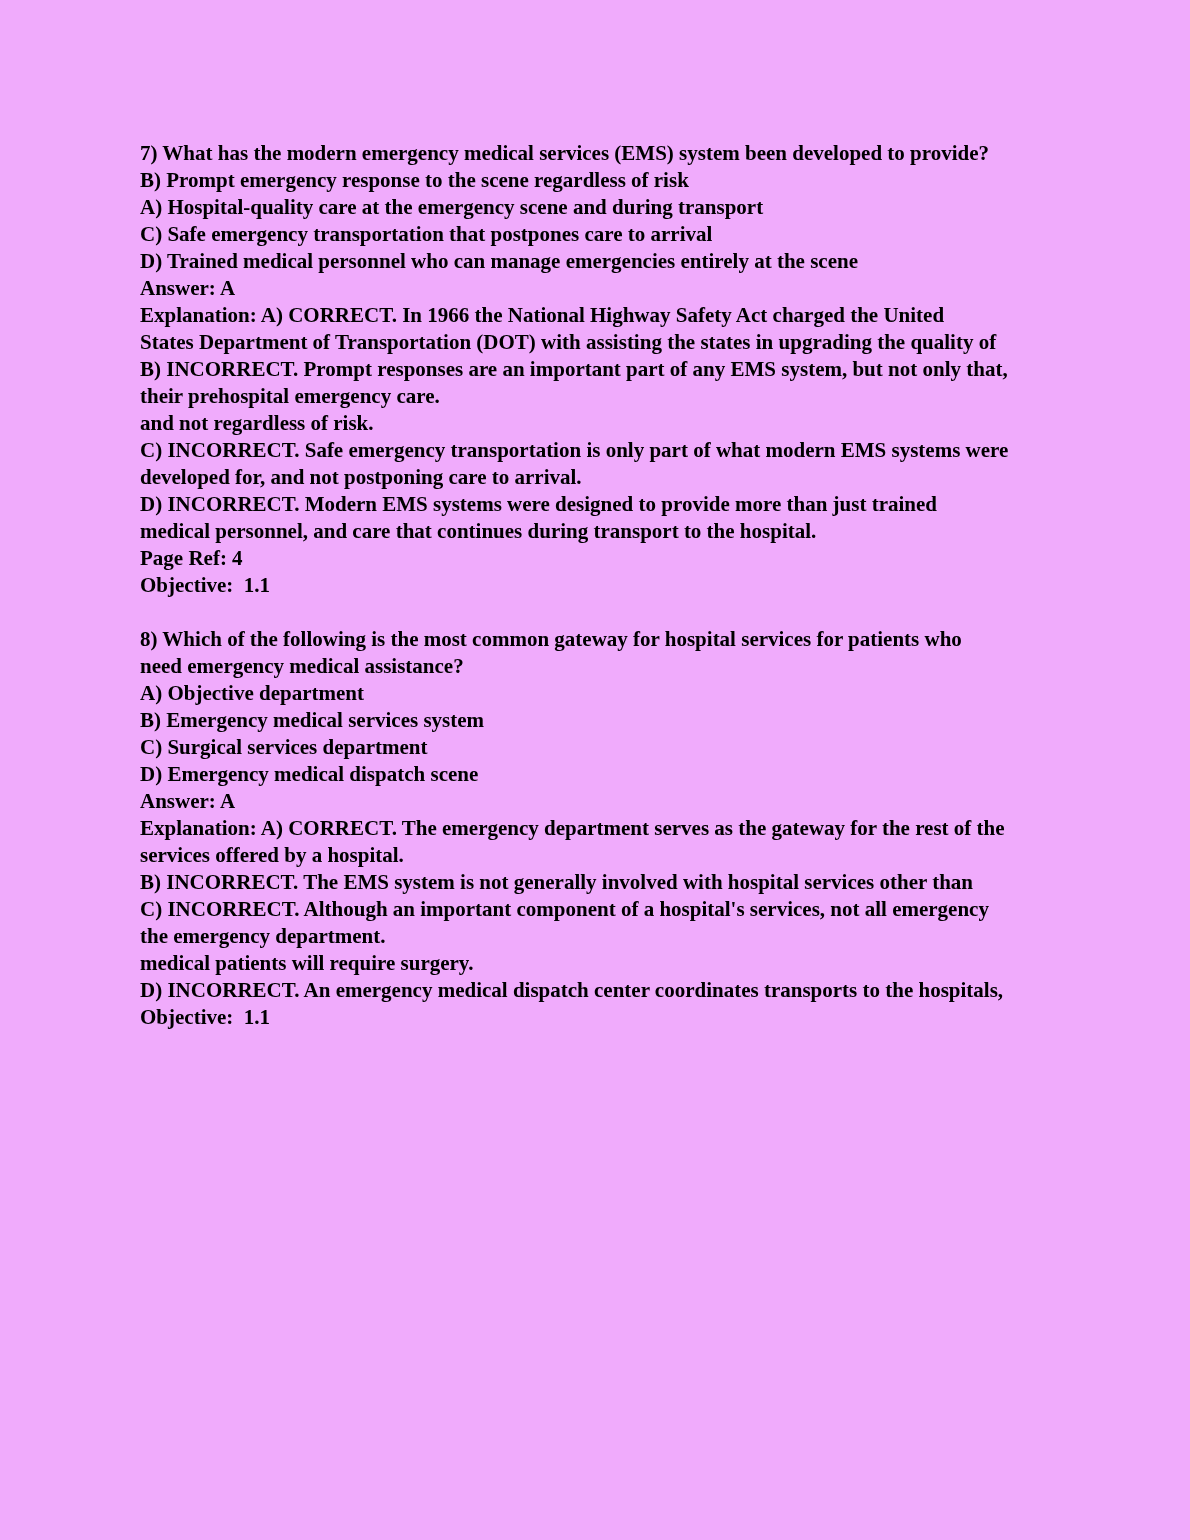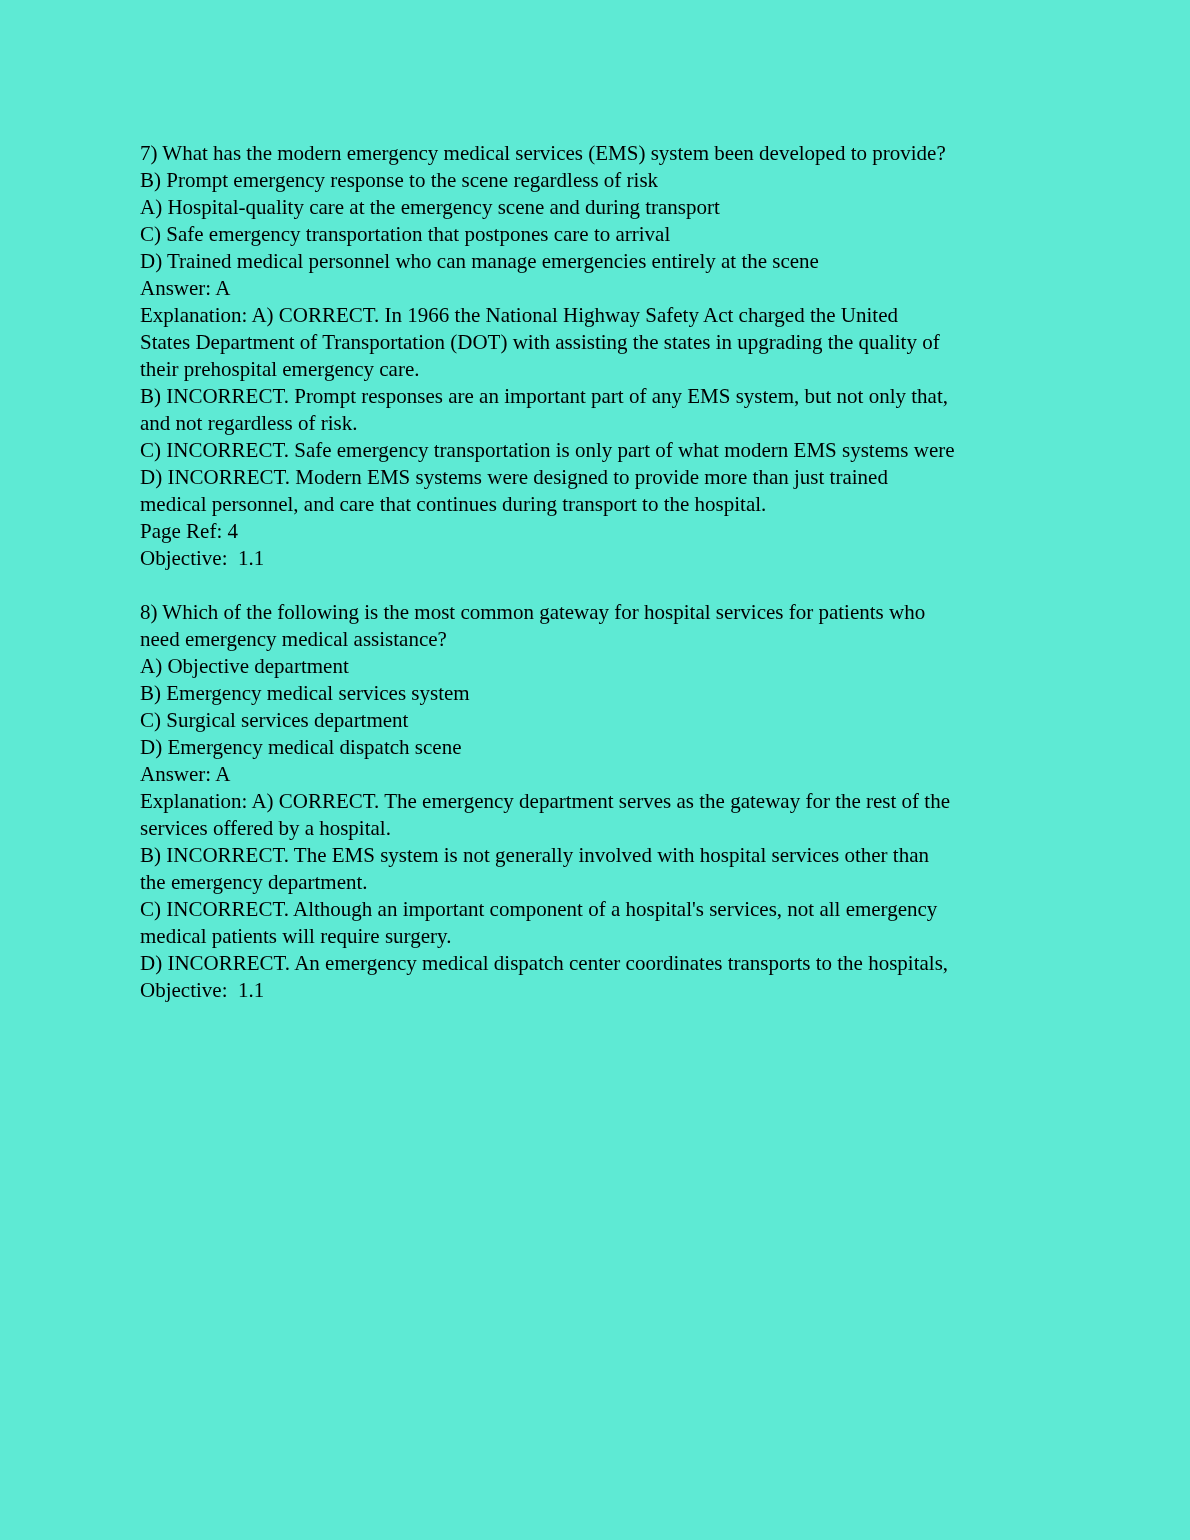--- a/index.html
+++ b/index.html
@@ -4,22 +4,23 @@
 <style>
   html, body {
     margin: 0;
     padding: 0;
     background: #ffffff;
   }
   .page {
     position: relative;
     width: 1190px;
     height: 1540px;
-    background: #5eead4;
+    background: #f0abfc;
     overflow: hidden;
+    font-weight: bold;
   }
   .content {
     position: absolute;
     left: 140px;
     top: 140px;
     width: 960px;
     font-family: "Liberation Serif", "DejaVu Serif", serif;
     font-size: 21px;
     line-height: 27px;
     color: #000000;
@@ -38,40 +39,41 @@
   <div class="content">
     <div class="question-block">
         <div class="line">7) What has the modern emergency medical services (EMS) system been developed to provide?</div>
         <div class="line">B) Prompt emergency response to the scene regardless of risk</div>
         <div class="line">A) Hospital-quality care at the emergency scene and during transport</div>
         <div class="line">C) Safe emergency transportation that postpones care to arrival</div>
         <div class="line">D) Trained medical personnel who can manage emergencies entirely at the scene</div>
         <div class="line">Answer: A</div>
         <div class="line">Explanation: A) CORRECT. In 1966 the National Highway Safety Act charged the United</div>
         <div class="line">States Department of Transportation (DOT) with assisting the states in upgrading the quality of</div>
+        <div class="line">B) INCORRECT. Prompt responses are an important part of any EMS system, but not only that,</div>
         <div class="line">their prehospital emergency care.</div>
-        <div class="line">B) INCORRECT. Prompt responses are an important part of any EMS system, but not only that,</div>
         <div class="line">and not regardless of risk.</div>
         <div class="line">C) INCORRECT. Safe emergency transportation is only part of what modern EMS systems were</div>
+        <div class="line">developed for, and not postponing care to arrival.</div>
         <div class="line">D) INCORRECT. Modern EMS systems were designed to provide more than just trained</div>
         <div class="line">medical personnel, and care that continues during transport to the hospital.</div>
         <div class="line">Page Ref: 4</div>
         <div class="line">Objective:  1.1</div>
       </div>
     <div class="question-block">
         <div class="line">8) Which of the following is the most common gateway for hospital services for patients who</div>
         <div class="line">need emergency medical assistance?</div>
         <div class="line">A) Objective department</div>
         <div class="line">B) Emergency medical services system</div>
         <div class="line">C) Surgical services department</div>
         <div class="line">D) Emergency medical dispatch scene</div>
         <div class="line">Answer: A</div>
         <div class="line">Explanation: A) CORRECT. The emergency department serves as the gateway for the rest of the</div>
         <div class="line">services offered by a hospital.</div>
         <div class="line">B) INCORRECT. The EMS system is not generally involved with hospital services other than</div>
+        <div class="line">C) INCORRECT. Although an important component of a hospital's services, not all emergency</div>
         <div class="line">the emergency department.</div>
-        <div class="line">C) INCORRECT. Although an important component of a hospital's services, not all emergency</div>
         <div class="line">medical patients will require surgery.</div>
         <div class="line">D) INCORRECT. An emergency medical dispatch center coordinates transports to the hospitals,</div>
         <div class="line">Objective:  1.1</div>
       </div>
   </div>
 </div>
 
 </body></html>

